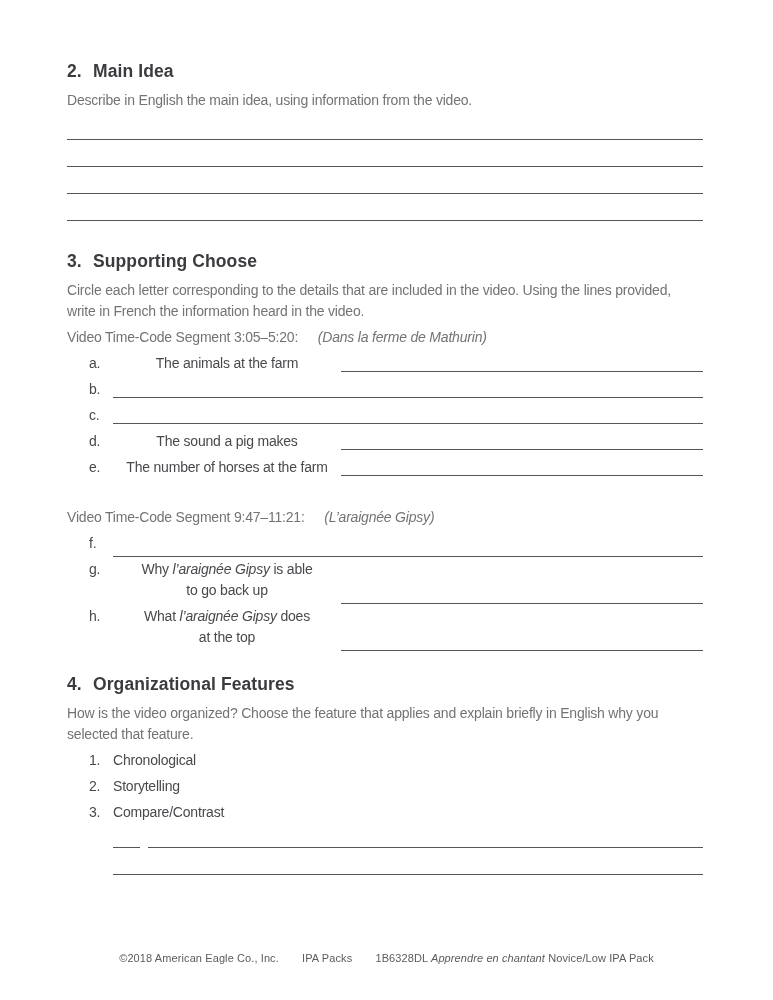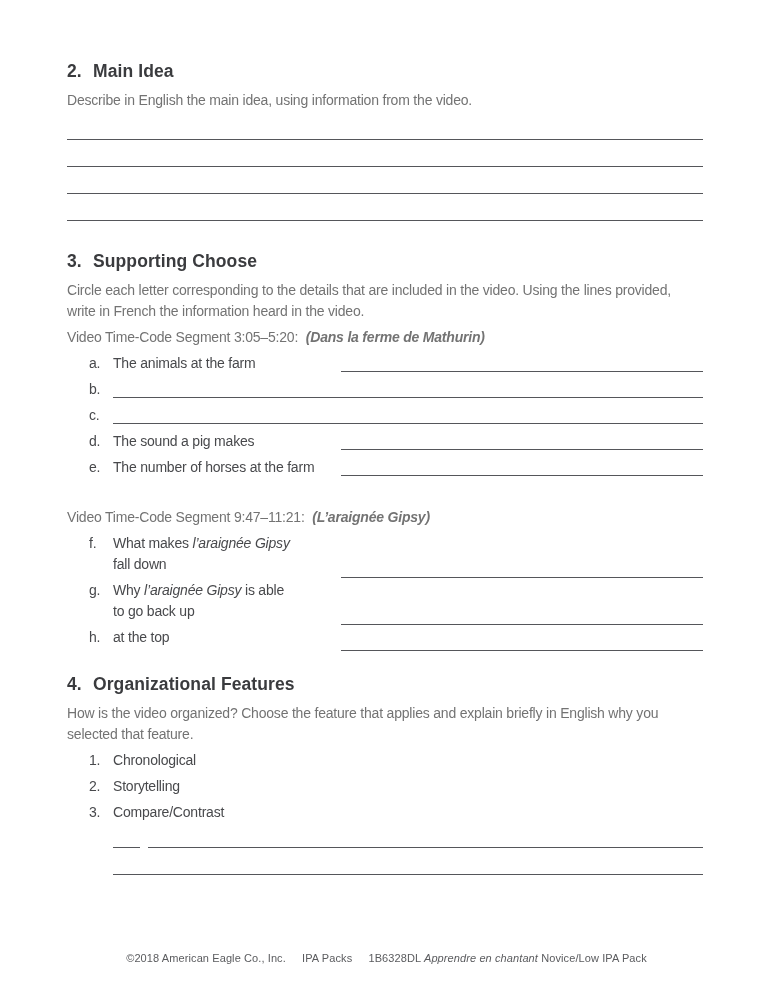--- a/index.html
+++ b/index.html
@@ -37,36 +37,36 @@
   }
   .blanks { margin-top: 2px; }
   .blank {
     height: 26px;
     border-bottom: 1px solid #55565a;
   }
   .sec3 { margin-top: 29px; display: block; }
   .note { margin-top: 4px; }
   .segment { margin-top: 5px; }
   .segment .seg-title {
-    font-weight: 700;
+    font-weight: 400;
     font-style: italic;
-    margin-left: 4px;
+    margin-left: 16px;
   }
   .seg2 { margin-top: 29px; }
   .detail-list { margin-top: 2px; }
   .detail-row {
     display: flex;
     padding-left: 22px;
     margin-top: 5px;
     font-size: 14px;
     line-height: 21px;
     letter-spacing: -0.2px;
   }
   .letter { width: 24px; flex: none; }
-  .detail-text { width: 228px; flex: none; }
+  .detail-text { width: 228px; flex: none; text-align: center; }
   .answer-line {
     flex: 1;
     align-self: flex-end;
     height: 0;
     border-bottom: 1px solid #55565a;
     margin-bottom: 2px;
   }
   .detail-row.tall .answer-line { margin-bottom: -3px; }
   .sec4 { margin-top: 25px; display: block; }
   .option-row {
@@ -100,21 +100,21 @@
     position: absolute;
     left: 0;
     right: 0;
     bottom: 35px;
     text-align: center;
     font-size: 11px;
     line-height: 14px;
     color: #5a5b5e;
     letter-spacing: 0.1px;
   }
-  .footer .fsep { margin-left: 13px; text-align: center; }
+  .footer .fsep { margin-left: 20px; text-align: center; }
   em { font-style: italic; }
 </style>
 </head>
 <body>
 
 <div class="page">
   <div class="content">
 
     <section>
       <div class="heading">
@@ -169,37 +169,34 @@
       </div>
 
       <p class="body segment seg2">
         <span>Video Time-Code Segment 9:47–11:21:</span>
         <span class="seg-title">(L’araignée Gipsy)</span>
       </p>
 
       <div class="detail-list">
         <div class="detail-row tall">
           <span class="letter">f.</span>
-          <div class="detail-text">
-            <div><span>What makes </span><em>l’araignée Gipsy</em><span></span></div>
-            <div>fall down</div>
-          </div>
           <div class="answer-line"></div>
         </div>
         <div class="detail-row tall">
           <span class="letter">g.</span>
           <div class="detail-text">
             <div><span>Why </span><em>l’araignée Gipsy</em><span> is able</span></div>
             <div>to go back up</div>
           </div>
           <div class="answer-line"></div>
         </div>
         <div class="detail-row tall">
           <span class="letter">h.</span>
           <div class="detail-text">
+            <div><span>What </span><em>l’araignée Gipsy</em><span> does</span></div>
             <div>at the top</div>
           </div>
           <div class="answer-line"></div>
         </div>
       </div>
     </section>
 
     <section class="sec4">
       <div class="heading">
         <span class="hnum">4.</span>

